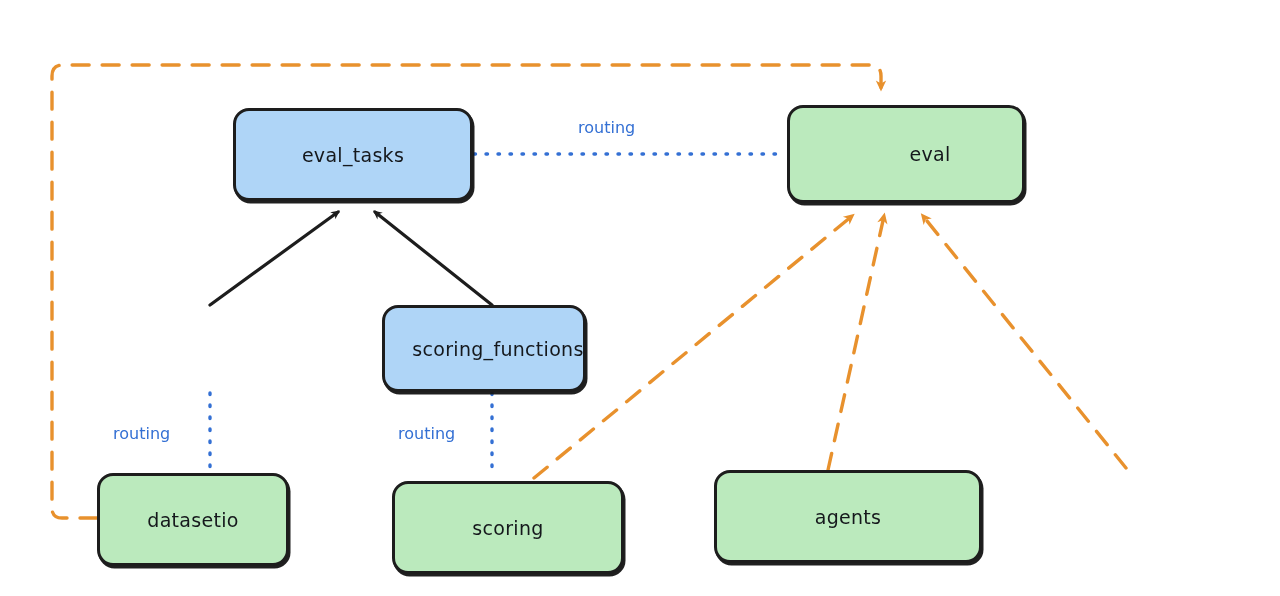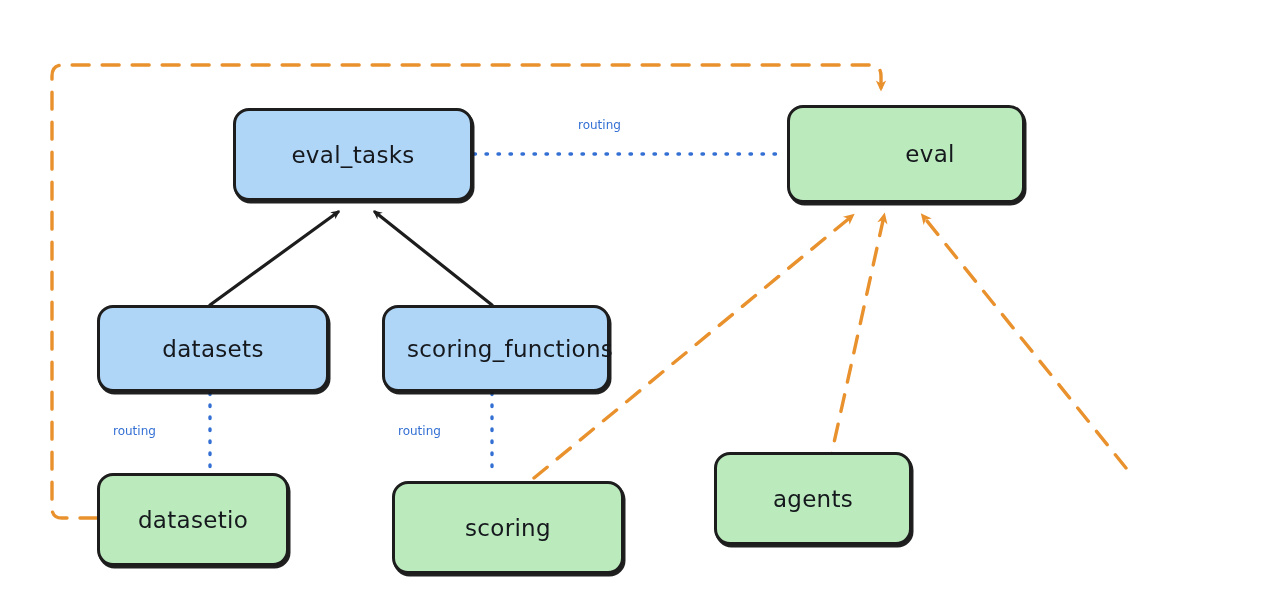--- a/index.html
+++ b/index.html
@@ -27,33 +27,33 @@
     height: 596px;
   }
   .node {
     position: absolute;
     box-sizing: border-box;
     border: 3px solid #1d1d1d;
     border-radius: 16px;
     display: flex;
     align-items: center;
     justify-content: center;
-    font-size: 23px;
+    font-size: 19px;
     color: #15181c;
     letter-spacing: 0.3px;
     font-family: "DejaVu Sans", sans-serif;
     box-shadow: 1.5px 2.5px 0 rgba(20,20,20,0.95);
   }
   .node.blue  { background: #afd5f7; }
   .node.green { background: #bbeabd; }
 
   .edge-label {
     position: absolute;
     color: #3470d4;
-    font-size: 12px;
+    font-size: 16px;
     font-family: "DejaVu Sans", sans-serif;
     white-space: nowrap;
   }
 </style>
 </head>
 <body>
 
 <div id="canvas">
 
   <svg id="edges" viewBox="0 0 1280 596" xmlns="http://www.w3.org/2000/svg">
@@ -106,37 +106,34 @@
   </svg>
 
   <div class="node blue" style="left:233px; top:108px; width:240px; height:93px;">
     <span>eval_tasks</span>
   </div>
 
   <div class="node green" style="left:787px; top:105px; width:238px; height:98px;padding-left:48px;">
     <span>eval</span>
   </div>
 
-  <div class="node blue" style="left:97px; top:305px; width:232px; height:87px;">
-    <span>datasets</span>
-  </div>
 
-  <div class="node blue" style="left:382px; top:305px; width:228px; height:87px;padding-left:28px;">
+  <div class="node blue" style="left:382px; top:305px; width:204px; height:87px;padding-left:28px;">
     <span>scoring_functions</span>
   </div>
 
   <div class="node green" style="left:97px; top:473px; width:192px; height:93px;">
     <span>datasetio</span>
   </div>
 
   <div class="node green" style="left:392px; top:473px; width:232px; height:93px;margin-top:8px;">
     <span>scoring</span>
   </div>
 
-  <div class="node green" style="left:714px; top:452px; width:198px; height:93px;">
+  <div class="node green" style="left:714px; top:470px; width:268px; height:93px;">
     <span>agents</span>
   </div>
 
 
   <div class="edge-label" style="left:578px; top:118px;">routing</div>
 
   <div class="edge-label" style="left:113px; top:424px;">routing</div>
 
   <div class="edge-label" style="left:398px; top:424px;">routing</div>
 

